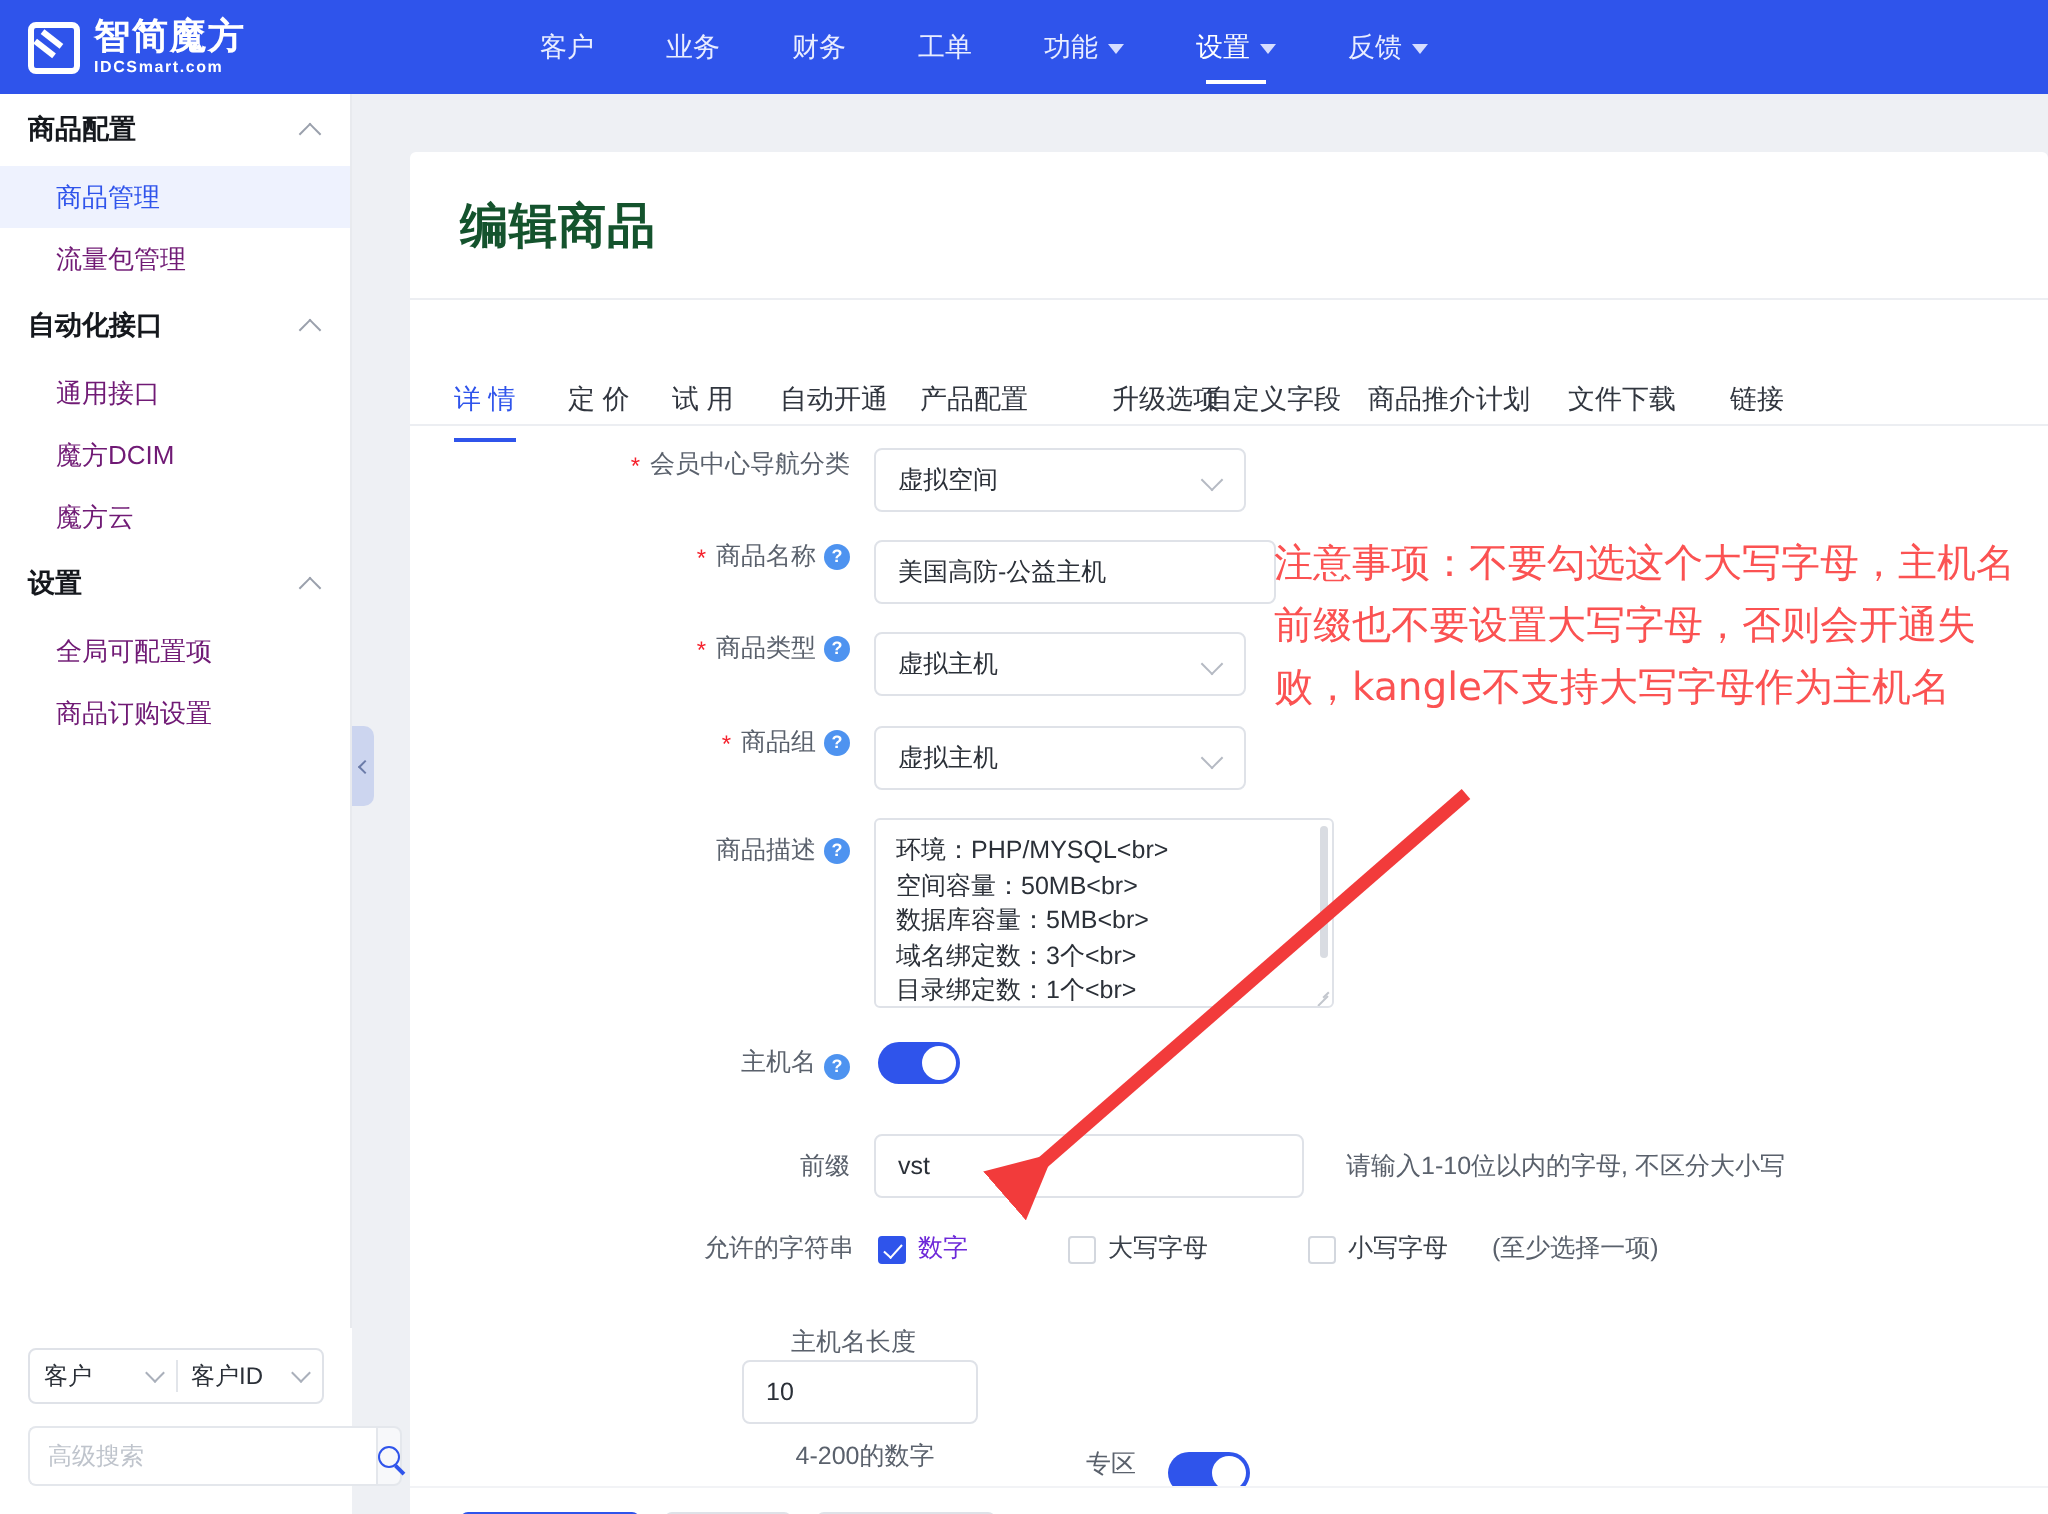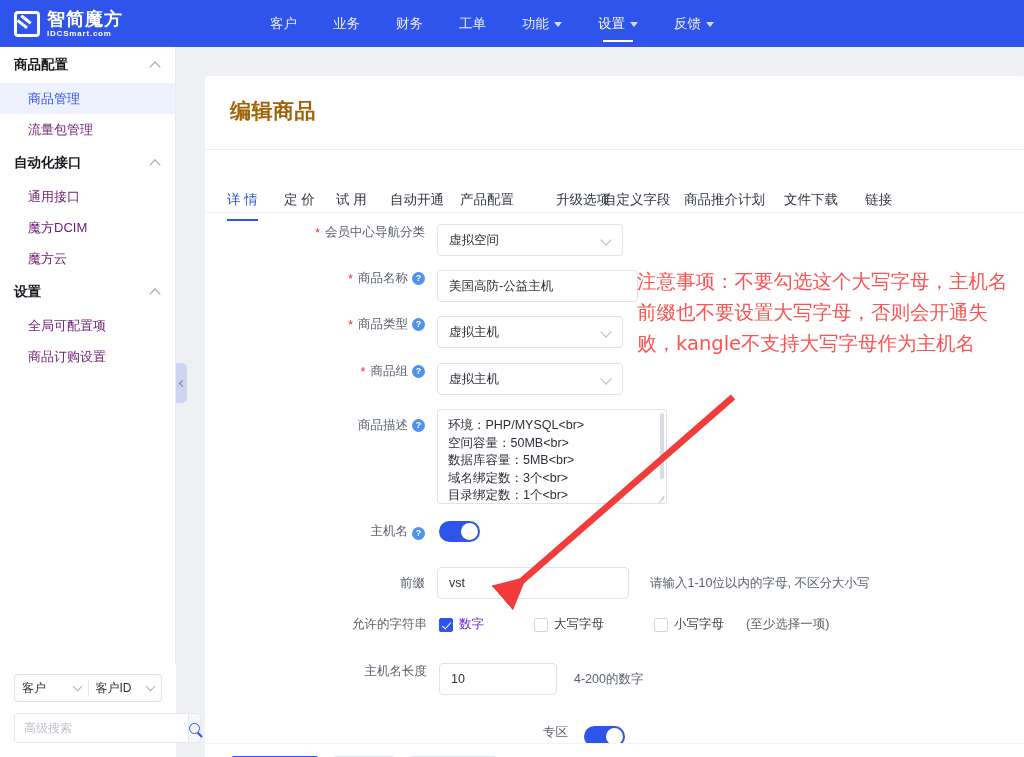--- a/index.html
+++ b/index.html
@@ -132,21 +132,21 @@
   
   #content-wrap {
     position: absolute; left: 191px; top: 62px; width: 833px; height: 695px;
   }
   #card {
     position: absolute; left: 14px; top: 14px; width: 819px; height: 681px;
     background: #fff; border-radius: 3px;
   }
   #page-title {
     position: absolute; left: 25px; top: 21px;
-    font-size: 21px; font-weight: 700; color: #a16207; letter-spacing: 0.5px;
+    font-size: 24px; font-weight: 700; color: #14532d; letter-spacing: 0.5px;
   }
   #title-rule {
     position: absolute; left: 0px; top: 73px; width: 819px; height: 1px;
     background: #eceef2;
   }
 
   #tabs {
     position: absolute; left: 0px; top: 103px; width: 819px; height: 34px;
     border-bottom: 1px solid #eceef2;
   }
@@ -466,21 +466,21 @@
         <div class="toggle">
           <span class="knob"></span>
         </div>
       </div>
     </div>
 
     <div class="frow" style="left:180px; top:491px; align-items:center;">
       <div class="flabel" style="width:40px;">
         <span>前缀</span>
       </div>
-      <div class="fctrl" style="width:192px; margin-left:12px;">
+      <div class="fctrl" style="width:215px; margin-left:12px;">
         <div class="ipt">vst</div>
       </div>
       <div class="hint" style="margin-left:21px; line-height:32px;">请输入1-10位以内的字母, 不区分大小写</div>
     </div>
 
     <div class="frow" style="left:130px; top:540px; align-items:center;">
       <div class="flabel" style="width:92px;">
         <span>允许的字符串</span>
       </div>
       <div style="display:flex; align-items:center; margin-left:12px; gap:50px;">
@@ -493,21 +493,21 @@
           <span class="cb-label">大写字母</span>
         </div>
         <div class="cb-group">
           <span class="cbox"></span>
           <span class="cb-label">小写字母</span>
         </div>
         <div class="hint" style="margin-left:-28px;">(至少选择一项)</div>
       </div>
     </div>
 
-    <div class="frow" style="left:154px; top:587px; align-items:flex-start;">
+    <div class="frow" style="left:154px; top:587px; align-items:center;flex-direction:column;">
       <div class="flabel" style="width:68px;">
         <span>主机名长度</span>
       </div>
       <div class="fctrl" style="width:118px; margin-left:12px;">
         <div class="ipt">10</div>
       </div>
       <div class="hint" style="margin-left:17px; line-height:32px;">4-200的数字</div>
     </div>
 
     <div id="partial-row">

